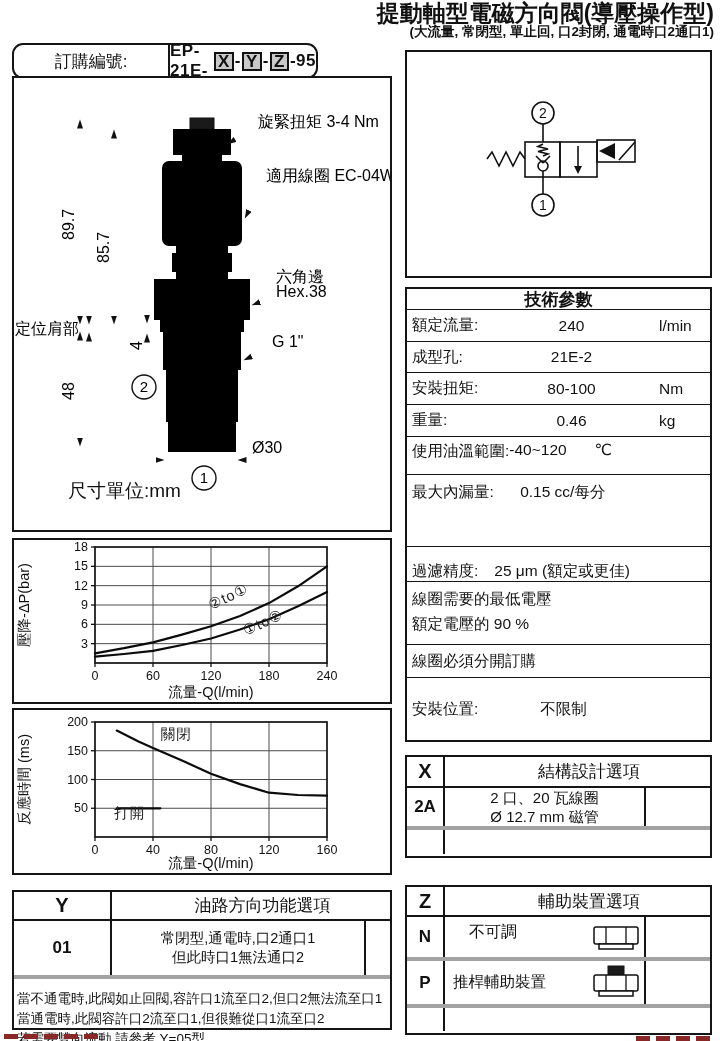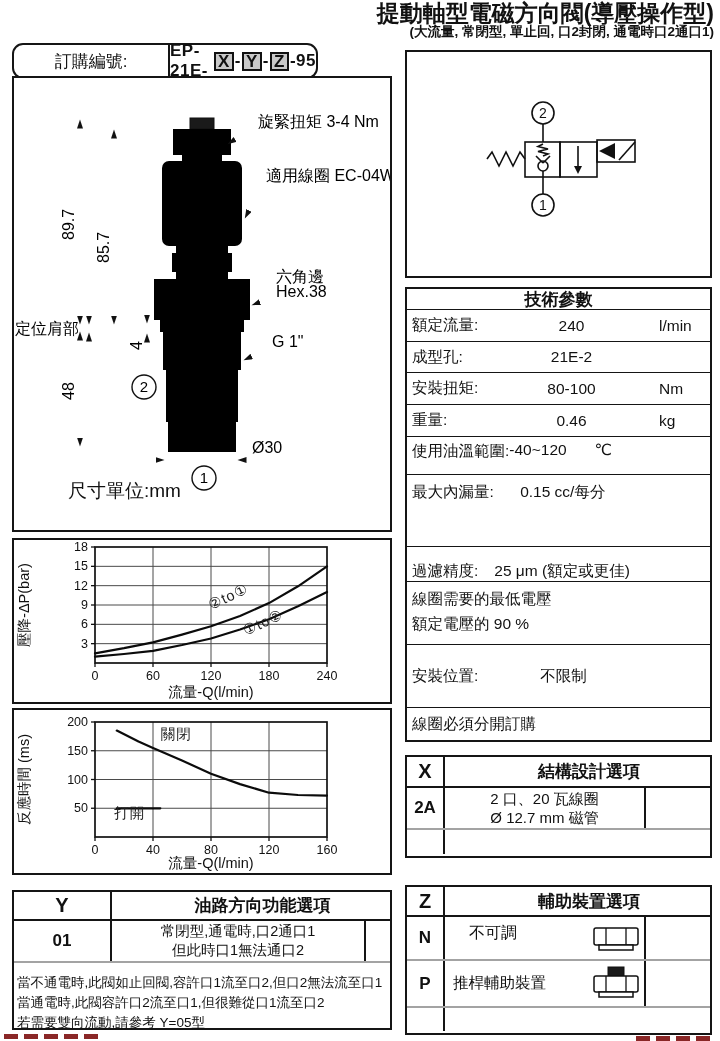--- a/index.html
+++ b/index.html
@@ -35,22 +35,22 @@
   
   .techbox{left:405px;top:287px;width:307px;height:455px;display:flex;flex-direction:column;font-size:15.5px;}
   .trow{border-top:1.5px solid #151515;display:grid;grid-template-columns:97px 125px 1fr;align-items:center;padding:0 0 0 5px;box-sizing:border-box;}
   .trow .v{text-align:center;}
   .trow .u{padding-left:25px;}
   .thead{height:20px;display:flex;align-items:center;justify-content:center;font-weight:bold;font-size:17px;}
   .tfree{border-top:1.5px solid #151515;padding:4px 0 0 5px;box-sizing:border-box;line-height:25px;}
   
   .opt-head{display:flex;border-bottom:2px solid #151515;box-sizing:border-box;}
   .opt-key{display:flex;align-items:center;justify-content:center;font-weight:bold;border-right:2px solid #151515;box-sizing:border-box;}
-  .opt-title{flex:1;display:flex;align-items:center;justify-content:center;font-weight:bold;font-size:17px;margin-left:23px;}
-  .opt-row{display:flex;border-bottom:2px solid #a3a3a3;box-sizing:border-box;}
+  .opt-title{flex:1;display:flex;align-items:center;justify-content:center;font-weight:normal;font-size:17px;margin-left:23px;}
+  .opt-row{display:flex;border-bottom:4px solid #a3a3a3;box-sizing:border-box;}
   .opt-right{border-left:2px solid #151515;box-sizing:border-box;}
   
   .xbox{left:405px;top:755px;width:307px;height:103px;}
   
   .zbox{left:405px;top:885px;width:307px;height:150px;}
   
   .ybox{left:12px;top:890px;width:380px;height:140px;}
   .ynotes{padding:10px 3px;font-size:13.5px;line-height:20px;white-space:nowrap;overflow:hidden;}
   .celllines{flex:1;display:flex;flex-direction:column;align-items:center;justify-content:center;font-size:14.5px;line-height:19px;}
   
@@ -319,26 +319,26 @@
     </div>
   </div>
   <div class="tfree" style="height:35px;display:flex;align-items:center;line-height:normal;padding-top:14px">
     <span>過濾精度:</span>
     <span style="margin-left:16px">25 μm (額定或更佳)</span>
   </div>
   <div class="tfree" style="height:63px">
     <div>線圈需要的最低電壓</div>
     <div>額定電壓的 90 %</div>
   </div>
+  <div class="tfree" style="height:33px;display:flex;align-items:center;line-height:normal;padding-top:0">
+    <span>線圈必須分開訂購</span>
+  </div>
   <div class="tfree" style="flex:1;display:flex;align-items:center;line-height:normal;padding-top:0">
     <span>安裝位置:</span>
     <span style="margin-left:62px">不限制</span>
-  </div>
-  <div class="tfree" style="height:33px;display:flex;align-items:center;line-height:normal;padding-top:0">
-    <span>線圈必須分開訂購</span>
   </div>
 </div>
 
 <div class="box xbox">
   <div class="opt-head" style="height:31px">
     <div class="opt-key" style="width:38px;font-size:20px">X</div>
     <div class="opt-title">結構設計選項</div>
   </div>
   <div class="opt-row" style="height:42px">
     <div class="opt-key" style="width:38px;font-size:17px">2A</div>
@@ -388,21 +388,21 @@
   <div style="flex:1;display:flex;height:23px">
     <div class="opt-key" style="width:38px"></div>
   </div>
 </div>
 
 <div class="box ybox">
   <div class="opt-head" style="height:29px">
     <div class="opt-key" style="width:98px;font-size:20px">Y</div>
     <div class="opt-title">油路方向功能選項</div>
   </div>
-  <div class="opt-row" style="height:42px">
+  <div class="opt-row" style="height:58px">
     <div class="opt-key" style="width:98px;font-size:17px">01</div>
     <div class="celllines">
       <div>常閉型,通電時,口2通口1</div>
       <div>但此時口1無法通口2</div>
     </div>
     <div class="opt-right" style="width:26px"></div>
   </div>
   <div class="ynotes">
     <div>當不通電時,此閥如止回閥,容許口1流至口2,但口2無法流至口1</div>
     <div>當通電時,此閥容許口2流至口1,但很難從口1流至口2</div>

